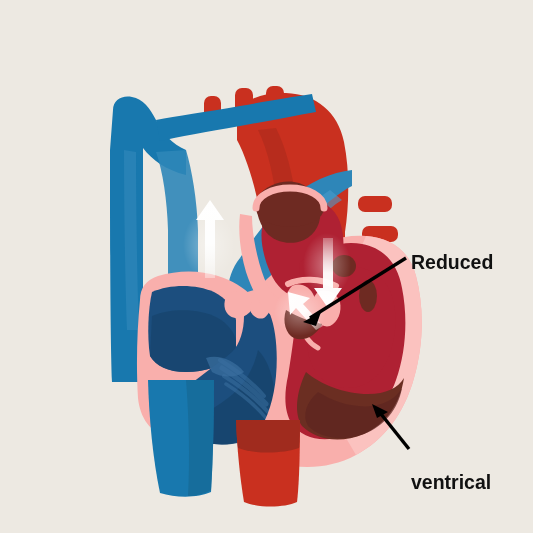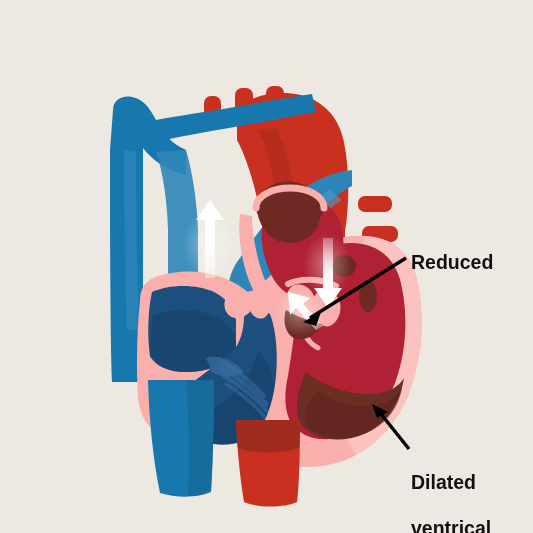--- a/index.html
+++ b/index.html
@@ -272,17 +272,16 @@
       <line x1="409" y1="449" x2="377" y2="409" stroke="#000000" stroke-width="3.4"></line>
       <path d="M372 404 L388 412 L377 418 Z" fill="#000000"></path>
     </g>
   </svg>
 
   <div class="anno-text" id="anno-reduced-volume">
     <div>Reduced</div>
   </div>
 
   <div class="anno-text" id="anno-dilated-ventrical">
-    <div>Dilated</div>
     <div>ventrical</div>
   </div>
 
 </div>
 
 </body></html>

